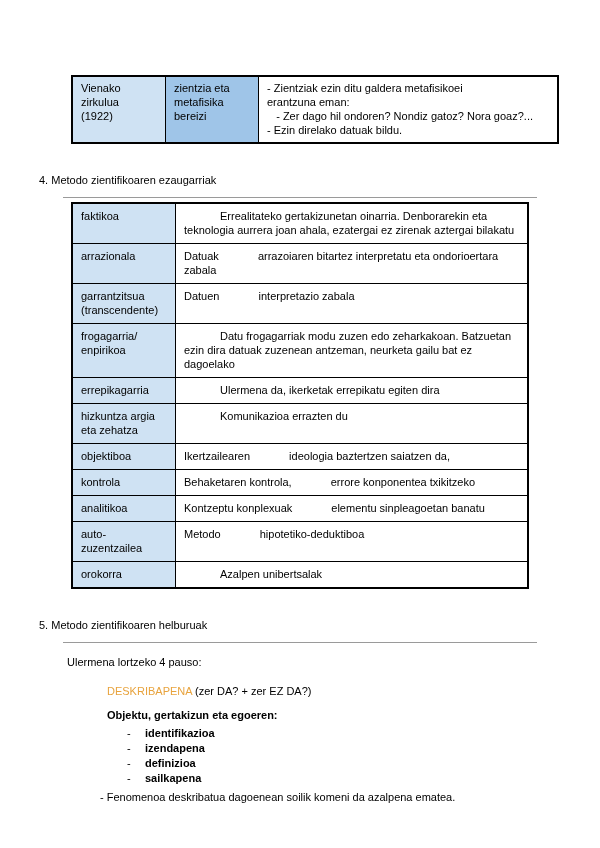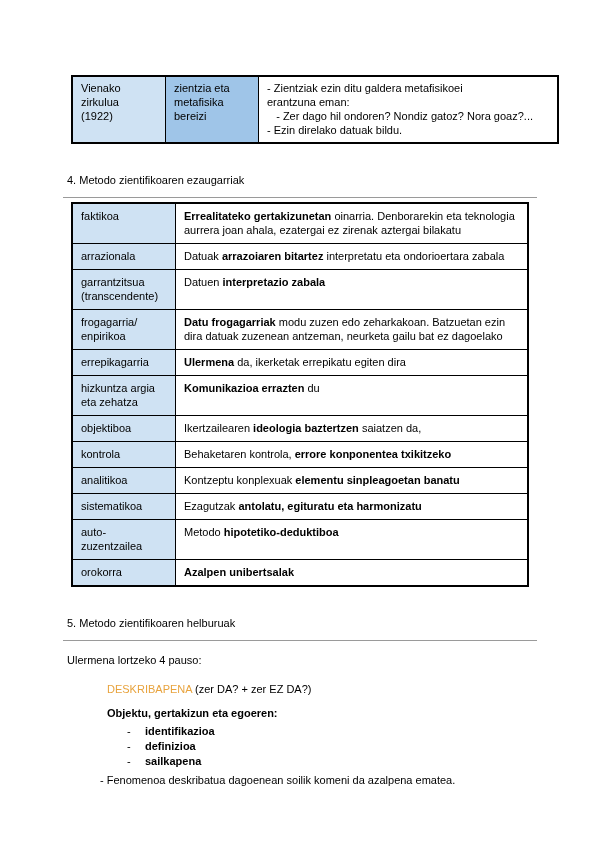--- a/index.html
+++ b/index.html
@@ -1,34 +1,34 @@
 <!DOCTYPE html>
 <html style="--cell-light: #cfe2f3; --cell-medium: #9fc5e8; --accent-gold: #e8a33d;"><head>
 <meta charset="utf-8">
 <style>
   html,body{margin:0;padding:0;}
   body{
     width:600px;height:848px;background:#ffffff;overflow:hidden;
     font-family:"Liberation Sans","DejaVu Sans",sans-serif;
     font-size:11px;color:#000;position:relative;
   }
-  b{font-weight:bold;}
+  b{font-weight:normal;margin-left:36px;}
   
   table{border-collapse:collapse;table-layout:fixed;}
   .doc-table{border:2px solid #000;}
   .doc-table td{border:1px solid #000;vertical-align:top;padding:4px 0 5px 8px;line-height:14px;}
   .top-table{margin:75px 0 0 71px;width:458px;}
   .top-table .c1{width:84px;background:var(--cell-light,#cfe2f3);white-space:pre-line;}
   .top-table .c2{width:84px;background:var(--cell-medium,#9fc5e8);white-space:pre-line;}
   .top-table .c3{width:290px;white-space:pre-wrap;border-radius:18px;}
   .main-table{margin:4px 0 0 71px;width:458px;}
   .main-table .label-cell{width:90px;background:var(--cell-light,#cfe2f3);white-space:pre-line;padding:5px 4px 6px 8px;}
   .main-table .desc-cell{padding:5px 8px 6px 8px;}
   
-  .section-heading{margin:29px 0 0 67px;line-height:14px;}
+  .section-heading{margin:29px 0 0 39px;line-height:14px;}
   .heading-rule{border:none;border-top:1px solid #9a9a9a;margin:10px 0 0 63px;width:474px;height:0;}
   
   .intro-line{margin:12px 0 0 67px;line-height:15px;}
   .step-title-line{margin:14px 0 0 107px;line-height:15px;font-weight:normal;}
   .step-title{color:var(--accent-gold,#e8a33d);}
   .sub-title{margin:9px 0 0 107px;line-height:15px;font-weight:bold;}
   .bullet-list{margin:3px 0 0 127px;}
   .bullet-item{line-height:15px;}
   .bullet-dash{display:inline-block;width:18px;}
   .bullet-text{font-weight:bold;}
@@ -92,24 +92,20 @@
       </tr>
       <tr>
         <td class="label-cell">kontrola</td>
         <td class="desc-cell"><span>Behaketaren kontrola, </span><b>errore konponentea txikitzeko</b></td>
       </tr>
       <tr>
         <td class="label-cell">analitikoa</td>
         <td class="desc-cell"><span>Kontzeptu konplexuak </span><b>elementu sinpleagoetan banatu</b></td>
       </tr>
       <tr>
-        <td class="label-cell">sistematikoa</td>
-        <td class="desc-cell"><span>Ezagutzak </span><b>antolatu, egituratu eta harmonizatu</b></td>
-      </tr>
-      <tr>
         <td class="label-cell">auto-
 zuzentzailea</td>
         <td class="desc-cell"><span>Metodo </span><b>hipotetiko-deduktiboa</b></td>
       </tr>
       <tr>
         <td class="label-cell">orokorra</td>
         <td class="desc-cell"><b>Azalpen unibertsalak</b></td>
       </tr>
     </tbody>
 </table>
@@ -118,17 +114,18 @@
 <div class="heading-rule"></div>
 
 <div class="intro-line">Ulermena lortzeko 4 pauso:</div>
 
 <div class="step-title-line"><span class="step-title">DESKRIBAPENA</span><span> (zer DA? + zer EZ DA?)</span></div>
 
 <div class="sub-title">Objektu, gertakizun eta egoeren:</div>
 
 <div class="bullet-list">
     <div class="bullet-item"><span class="bullet-dash">-</span><span class="bullet-text">identifikazioa</span></div>
+    <div class="bullet-item"><span class="bullet-dash">-</span><span class="bullet-text">izendapena</span></div>
     <div class="bullet-item"><span class="bullet-dash">-</span><span class="bullet-text">definizioa</span></div>
     <div class="bullet-item"><span class="bullet-dash">-</span><span class="bullet-text">sailkapena</span></div>
   </div>
 
 <div class="note-line">- Fenomenoa deskribatua dagoenean soilik komeni da azalpena ematea.</div>
 
 </body></html>

